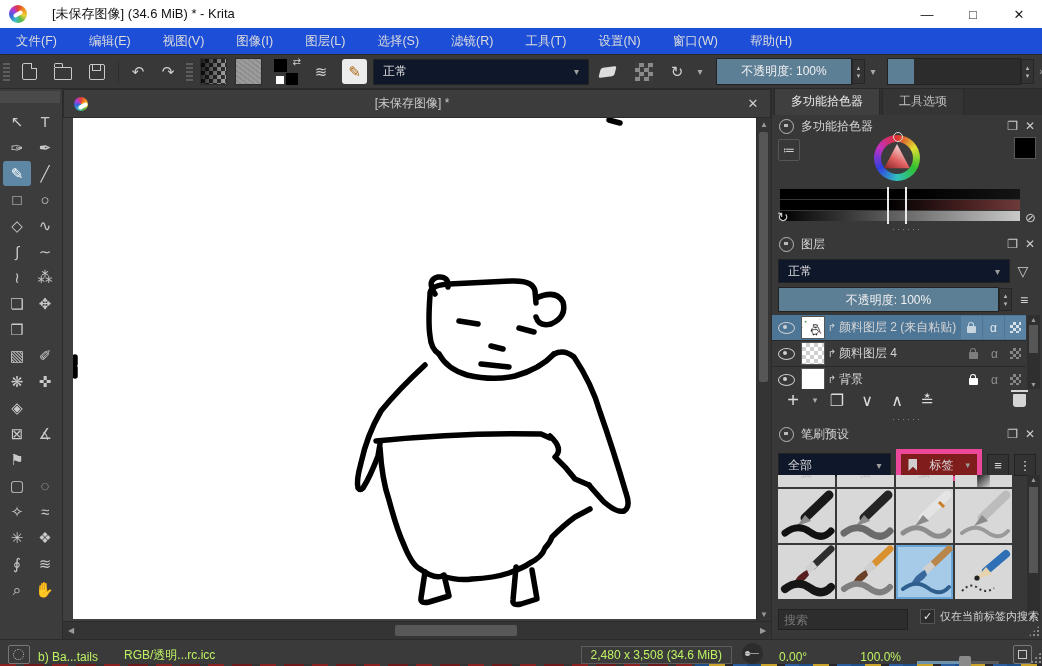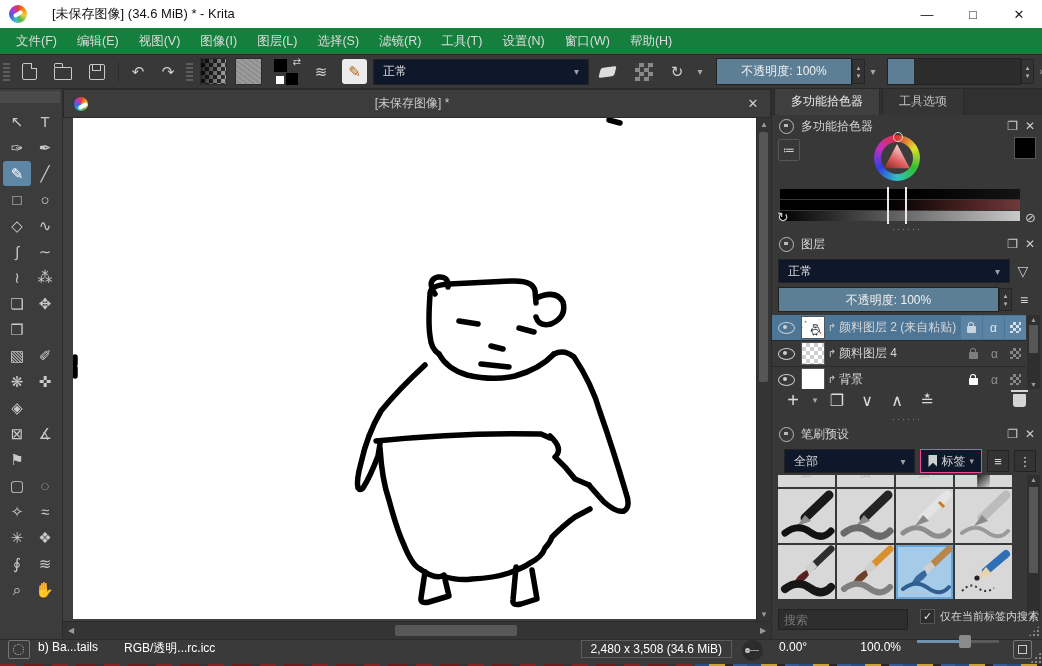--- a/index.html
+++ b/index.html
@@ -7,21 +7,21 @@
        background:#3c3c3c;overflow:hidden;user-select:none;}
   
   .titlebar{height:28px;background:#ffffff;display:flex;align-items:center;}
   .klogo{width:18px;height:18px;border-radius:50%;margin-left:9px;flex:none;
          background:conic-gradient(#e23b3b,#f08c1e,#ead23a,#57b94c,#3bbcc9,#3b62d8,#b13bd8,#e23b3b);position:relative;}
   .klogo::after{content:"";position:absolute;left:4px;top:7px;width:10px;height:4px;background:#fff;border-radius:2px;transform:rotate(-30deg);}
   .tb-title{margin-left:10px;font-size:13px;color:#121212;padding-left:15px;}
   .tb-spacer{flex:1;}
   .winbtn{width:46px;height:28px;display:flex;align-items:center;justify-content:center;font-size:13px;color:#1a1a1a;}
   
-  .menubar{height:26px;background:#15803d;display:flex;align-items:center;padding-left:6px;border-bottom:1px solid #262626;}
+  .menubar{height:26px;background:#1d4ed8;display:flex;align-items:center;padding-left:6px;border-bottom:1px solid #262626;gap:12px;}
   .menu-item{padding:0 10px;font-size:12.5px;color:#dcdcdc;}
   
   .toolbar{height:33px;background:#383838;border-bottom:1px solid #2a2a2a;display:flex;align-items:center;}
   .grip{width:7px;height:18px;margin:0 3px;background:repeating-linear-gradient(#5d5d5d 0 2px,transparent 2px 4px);flex:none;}
   .ticon{width:30px;text-align:center;font-size:15px;color:#cfcfcf;flex:none;}
   .tsep{width:1px;height:20px;background:#2c2c2c;margin:0 4px;flex:none;}
   .i-new{width:13px;height:15px;border:1.5px solid #c9c9c9;border-radius:2px;margin:0 9px;flex:none;position:relative;}
   .i-new::after{content:"";position:absolute;right:-1px;top:-1px;width:5px;height:5px;background:#383838;border-left:1.5px solid #c9c9c9;border-bottom:1.5px solid #c9c9c9;}
   .i-open{width:16px;height:11px;border:1.5px solid #c9c9c9;border-radius:1px;margin:4px 8px 0 8px;flex:none;position:relative;}
   .i-open::before{content:"";position:absolute;left:-1px;top:-5px;width:7px;height:3px;border:1.5px solid #c9c9c9;border-bottom:none;border-radius:2px 2px 0 0;}
@@ -133,43 +133,43 @@
   .lscroll{position:absolute;right:2px;top:82px;width:13px;height:74px;background:#2f2f2f;}
   .lscroll .a{position:absolute;left:0;width:100%;text-align:center;font-size:7px;color:#9a9a9a;}
   .lscroll .handle{position:absolute;left:2px;top:10px;width:9px;height:28px;background:#565656;}
   .ltools{position:absolute;left:0;right:0;bottom:2px;height:26px;display:flex;align-items:center;padding:0 8px;gap:4px;color:#dadada;}
   .lt{font-size:16px;width:26px;text-align:center;}
   .lt.small{width:10px;font-size:9px;color:#aaa;}
   .trash{width:13px;height:13px;background:#d5d5d5;border-radius:1px 1px 3px 3px;position:relative;margin-left:auto;margin-right:8px;}
   .trash::before{content:"";position:absolute;left:-2px;top:-4px;width:17px;height:2.5px;background:#d5d5d5;}
   
   .dbrush{height:216px;}
-  .bctrl{position:absolute;top:26px;left:12px;right:6px;display:flex;align-items:center;gap:5px;}
+  .bctrl{position:absolute;top:26px;left:6px;right:6px;display:flex;align-items:center;gap:5px;}
   .bctrl .dd{flex:1;height:22px;}
-  .tagbtn{height:22px;border:1px solid #ec4899;background:#0f172a;display:flex;align-items:center;gap:4px;padding:0 7px;flex:none;}
+  .tagbtn{height:22px;border:5px solid #ec4899;background:#7f1d1d;display:flex;align-items:center;gap:12px;padding:0 7px;flex:none;}
   .bookmark{width:9px;height:12px;background:#cfcfcf;clip-path:polygon(0 0,100% 0,100% 100%,50% 65%,0 100%);}
   .sqbtn{width:20px;height:20px;border:1px solid #232323;background:#333;display:flex;align-items:center;justify-content:center;color:#d5d5d5;font-size:13px;flex:none;}
   .bgrid{position:absolute;top:52px;left:6px;width:238px;}
   .brow{display:flex;gap:2px;margin-bottom:2px;}
   .bcell{width:57px;height:54px;background:#d8d8d8;position:relative;overflow:hidden;flex:none;}
   .brow.partial .bcell{height:12px;}
   .bcell.sel{background:#a6cbe8;outline:2px solid #6aa6d8;outline-offset:-2px;}
   .bcell svg{position:absolute;inset:0;width:100%;height:100%;}
   .bscroll{position:absolute;right:2px;top:52px;width:13px;height:144px;background:#2f2f2f;}
   .bscroll .a{position:absolute;left:0;width:100%;text-align:center;font-size:7px;color:#9a9a9a;}
   .bscroll .handle{position:absolute;left:2px;top:12px;width:9px;height:86px;background:#565656;}
   .bsearch{position:absolute;left:6px;right:6px;top:186px;display:flex;}
   .bsearch input{width:118px;height:19px;background:#2d2d2d;border:1px solid #222;color:#cfcfcf;font-size:12px;padding:0 5px;font-family:inherit;}
   .cb{width:13px;height:13px;background:#2d2d2d;border:1px solid #555;margin-left:12px;margin-right:5px;
       display:flex;align-items:center;justify-content:center;color:#e8e8e8;font-size:11px;flex:none;}
   .cblabel{font-size:11px;white-space:nowrap;}
   .bgrip{position:absolute;right:2px;bottom:2px;width:12px;height:12px;
      background:radial-gradient(#888 1px,transparent 1.2px) 0 0/4px 4px;clip-path:polygon(100% 0,100% 100%,0 100%);}
   
-  .statusbar{height:24px;background:#3a3a3a;border-top:1px solid #2b2b2b;display:flex;align-items:flex-start;font-size:12px;color:#ffffff;position:relative;}
+  .statusbar{height:24px;background:#3a3a3a;border-top:1px solid #2b2b2b;display:flex;align-items:flex-end;font-size:12px;color:#bef264;position:relative;}
   .selbtn{width:20px;height:17px;border:1px solid #777;border-radius:2px;margin:0 8px;position:relative;flex:none;}
   .selbtn::after{content:"";position:absolute;left:4px;top:2.5px;width:9px;height:9px;border:1.5px dotted #bbb;border-radius:50%;}
   .sb-brush{margin-right:26px;}
   .membox{border:1px solid #5c5c5c;padding:1px 9px;margin-left:auto;}
   .dial{width:21px;height:21px;border-radius:50%;background:#2c2c2c;margin:0 16px 0 10px;position:relative;flex:none;}
   .dial::after{content:"";position:absolute;left:3px;top:9.5px;width:14px;height:1.5px;background:#9a9a9a;}
   .dial::before{content:"";position:absolute;left:3px;top:7.5px;width:5px;height:5px;background:#c9c9c9;border-radius:50%;}
   .sb-angle{width:66px;}
   .sb-zoom{width:56px;text-align:right;margin-right:16px;}
   .ztrack{width:82px;height:3px;background:#5a5a5a;position:relative;margin-right:14px;flex:none;}

